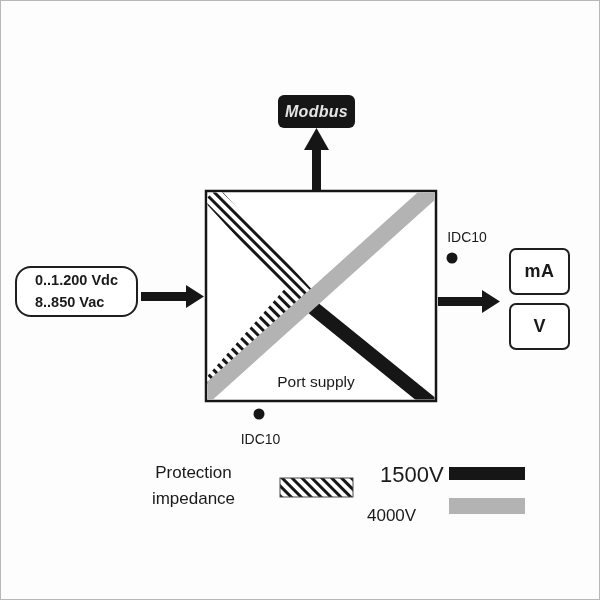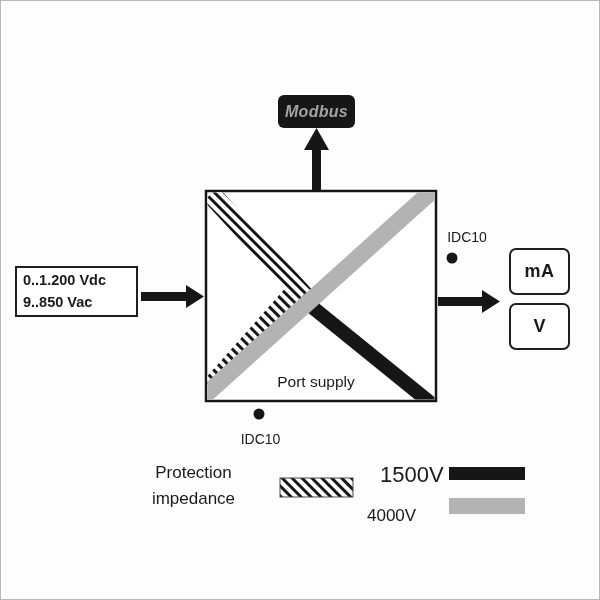--- a/index.html
+++ b/index.html
@@ -5,32 +5,32 @@
   html,body{margin:0;padding:0;background:#fff;}
   .stage{
     position:relative;width:600px;height:600px;box-sizing:border-box;
     background:#fdfdfd;border:1px solid #b8b8b8;overflow:hidden;
     font-family:"Liberation Sans","DejaVu Sans",sans-serif;color:#1a1a1a;
   }
   .abs{position:absolute;}
   .pre{white-space:pre-line;}
   .ctr{text-align:center;}
   .badge{
-    background:#161616;color:#a3a3a3;border-radius:6px;
+    background:#161616;color:#e5e5e5;border-radius:6px;
     display:flex;align-items:center;justify-content:center;
     font-style:italic;font-weight:bold;font-size:16px;letter-spacing:.3px;
   }
   .obox{
     border:2px solid #1f1f1f;border-radius:7px;background:#fff;
     display:flex;align-items:center;justify-content:center;font-weight:bold;
   }
   .inbox{
-    border:2px solid #1f1f1f;border-radius:0;background:#fff;
+    border:2px solid #1f1f1f;border-radius:16px;background:#fff;
     display:flex;flex-direction:column;justify-content:center;
-    font-weight:bold;font-size:14.5px;line-height:1.45;padding-left:6px;box-sizing:border-box;
+    font-weight:bold;font-size:14.5px;line-height:1.45;padding-left:18px;box-sizing:border-box;
   }
   .lbl{line-height:1.3;}
   svg{display:block;}
 </style>
 </head>
 <body>
 
 <div class="stage">
 
   <svg class="abs" style="left:0;top:0;" width="600" height="600" viewBox="0 0 600 600">
@@ -79,21 +79,21 @@
 
 
   <div class="abs ctr lbl" style="left:250px;top:371px;width:130px;font-size:15.5px;">Port supply</div>
 
   <div class="abs ctr" style="left:440px;top:228px;width:52px;font-size:14px;">IDC10</div>
 
   <div class="abs ctr" style="left:232px;top:430px;width:55px;font-size:14px;">IDC10</div>
 
   <div class="abs inbox" style="left:14px;top:265px;width:123px;height:51px;">
     <span>0..1.200 Vdc</span>
-    <span>9..850 Vac</span>
+    <span>8..850 Vac</span>
   </div>
 
   <div class="abs obox" style="left:508px;top:247px;width:57px;height:43px;font-size:18px;letter-spacing:.5px;">
     <span>mA</span>
   </div>
 
   <div class="abs obox" style="left:508px;top:302px;width:57px;height:43px;font-size:18px;">
     <span>V</span>
   </div>
 

